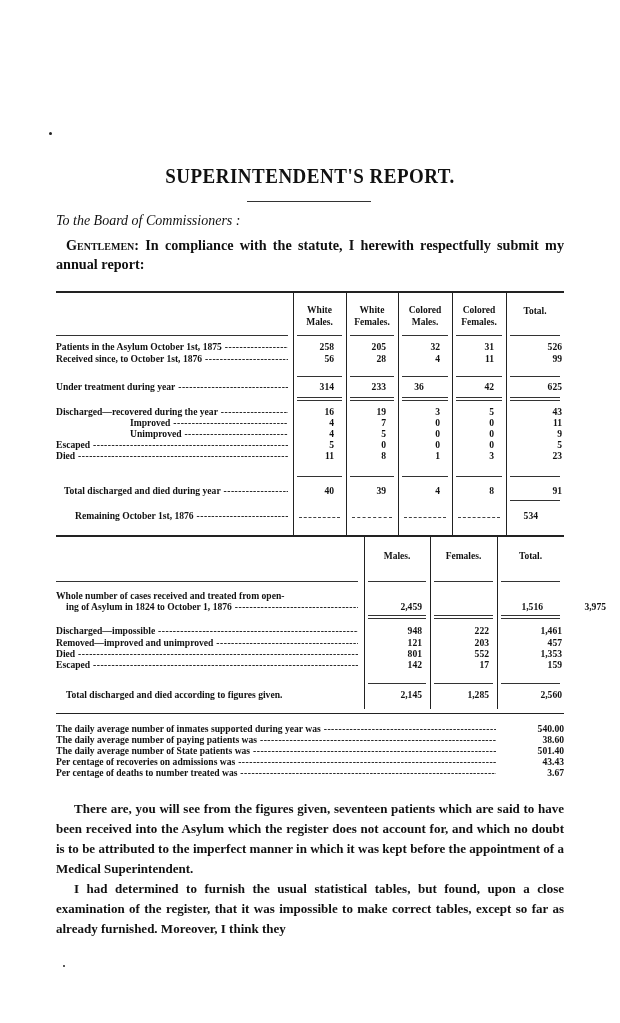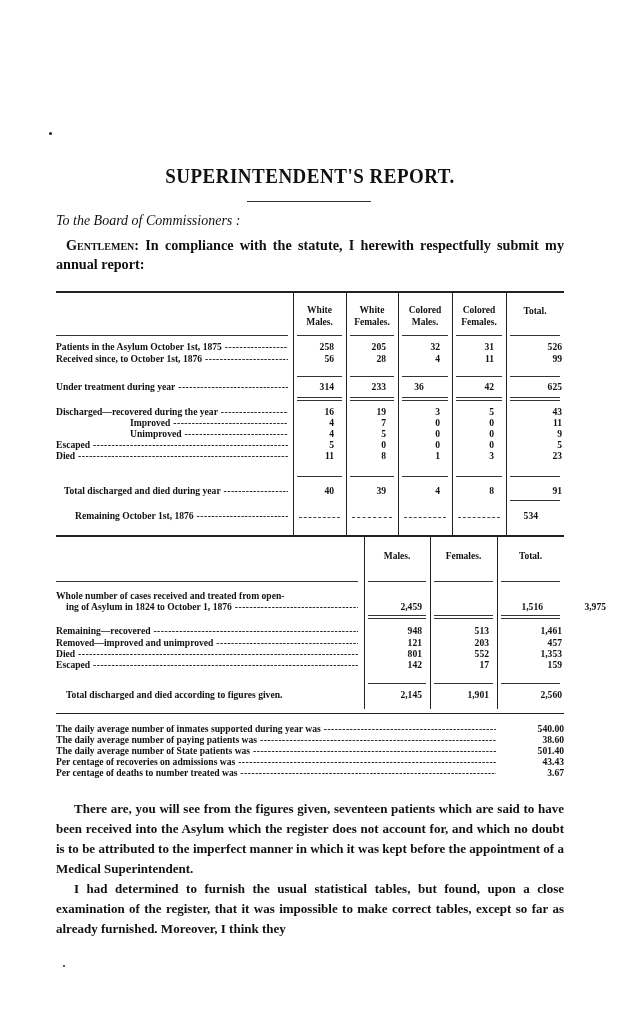--- a/index.html
+++ b/index.html
@@ -202,23 +202,23 @@
       </div>
     <div id="t2-body">
         <div>
           <div class="t1-label" style="left:56px;width:302px;top:590px;"><span>Whole number of cases received and treated from open-</span></div>
           <div class="t1-label" style="left:66px;width:292px;top:601px;"><span>ing of Asylum in 1824 to October 1, 1876</span><span class="fill"> ------------------------------------------------------------</span></div>
           <div class="num" style="left:364px;width:58px;top:601px;">2,459</div>
           <div class="num" style="left:436px;width:77px;top:601px;margin-left:30px;">1,516</div>
           <div class="num" style="left:513px;width:65px;top:601px;margin-left:28px;">3,975</div>
         </div>
         <div>
-          <div class="t1-label" style="left:56px;width:302px;top:625px;"><span>Remaining—recovered</span><span class="fill"> --------------------------------------------------------------------------------</span></div>
+          <div class="t1-label" style="left:56px;width:302px;top:625px;"><span>Discharged—impossible</span><span class="fill"> --------------------------------------------------------------------------------</span></div>
           <div class="num" style="left:364px;width:58px;top:625px;">948</div>
-          <div class="num" style="left:430px;width:59px;top:625px;">513</div>
+          <div class="num" style="left:430px;width:59px;top:625px;">222</div>
           <div class="num" style="left:497px;width:65px;top:625px;">1,461</div>
         </div>
         <div>
           <div class="t1-label" style="left:56px;width:302px;top:637px;"><span>Removed—improved and unimproved</span><span class="fill"> --------------------------------------------------------------------------------</span></div>
           <div class="num" style="left:364px;width:58px;top:637px;">121</div>
           <div class="num" style="left:430px;width:59px;top:637px;">203</div>
           <div class="num" style="left:497px;width:65px;top:637px;">457</div>
         </div>
         <div>
           <div class="t1-label" style="left:56px;width:302px;top:648px;"><span>Died</span><span class="fill"> --------------------------------------------------------------------------------</span></div>
@@ -228,21 +228,21 @@
         </div>
         <div>
           <div class="t1-label" style="left:56px;width:302px;top:659px;"><span>Escaped</span><span class="fill"> --------------------------------------------------------------------------------</span></div>
           <div class="num" style="left:364px;width:58px;top:659px;">142</div>
           <div class="num" style="left:430px;width:59px;top:659px;">17</div>
           <div class="num" style="left:497px;width:65px;top:659px;">159</div>
         </div>
         <div>
           <div class="t1-label" style="left:66px;width:292px;top:689px;"><span>Total discharged and died according to figures given.</span></div>
           <div class="num" style="left:364px;width:58px;top:689px;">2,145</div>
-          <div class="num" style="left:430px;width:59px;top:689px;">1,901</div>
+          <div class="num" style="left:430px;width:59px;top:689px;">1,285</div>
           <div class="num" style="left:497px;width:65px;top:689px;">2,560</div>
         </div>
         <div class="hsep" style="left:368px;width:58px;top:615px;"></div>
         <div class="hsep" style="left:368px;width:58px;top:618px;"></div>
         <div class="hsep" style="left:368px;width:58px;top:683px;"></div>
         <div class="hsep" style="left:434px;width:59px;top:615px;"></div>
         <div class="hsep" style="left:434px;width:59px;top:618px;"></div>
         <div class="hsep" style="left:434px;width:59px;top:683px;"></div>
         <div class="hsep" style="left:501px;width:59px;top:615px;"></div>
         <div class="hsep" style="left:501px;width:59px;top:618px;"></div>

